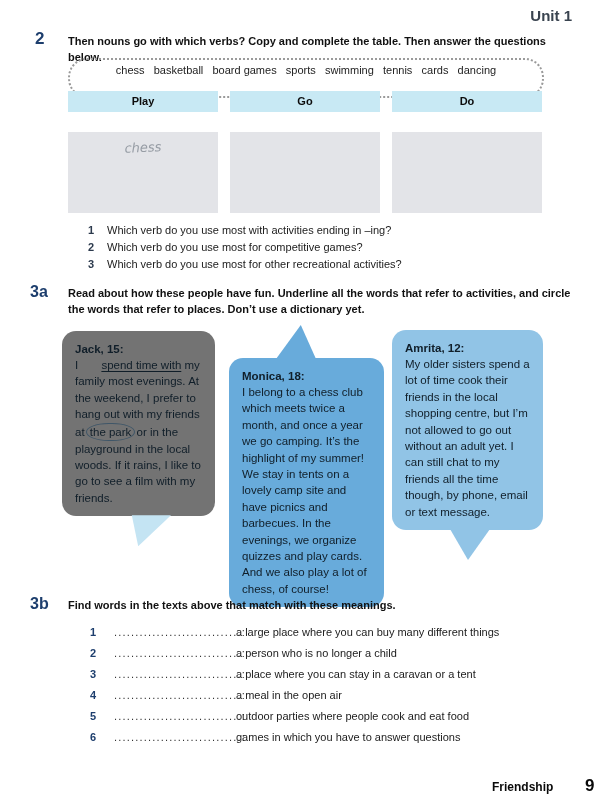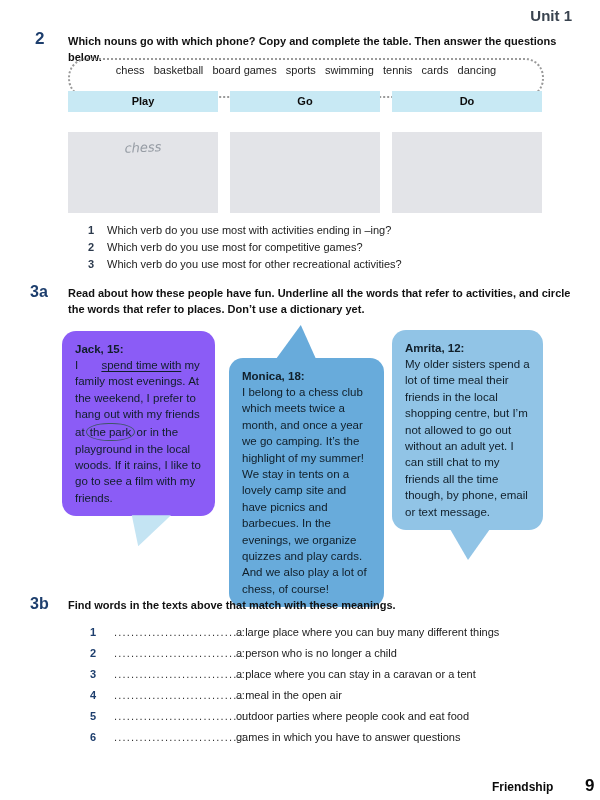--- a/index.html
+++ b/index.html
@@ -54,21 +54,21 @@
   .foot-page{font-weight:bold;font-size:17px;color:#0a0a0a;}
 </style>
 </head>
 <body>
 
 <div id="page">
 
   <div class="abs unit" style="top:7px;right:28px;">Unit 1</div>
 
   <div class="abs exnum" style="left:35px;top:29px;font-size:17px;">2</div>
-  <div class="abs instr" style="left:68px;top:34px;width:505px;">Which nouns go with which phone? Copy and complete the table. Then answer the questions below.</div>
+  <div class="abs instr" style="left:68px;top:34px;width:505px;">Then nouns go with which verbs? Copy and complete the table. Then answer the questions below.</div>
 
   <div class="abs wordbox">
     <div class="wordline">chess   basketball   board games   sports   swimming   tennis   cards   dancing</div>
   </div>
 
   <div class="abs thead" style="left:68px;">Play</div>
   <div class="abs thead" style="left:230px;">Go</div>
   <div class="abs thead" style="left:392px;">Do</div>
 
   <div class="abs tcell" style="left:68px;">
@@ -86,42 +86,42 @@
     <span class="qtext">Which verb do you use most for competitive games?</span>
   </div>
   <div class="abs qrow" style="top:256px;width:600px;">
     <span class="qnum">3</span>
     <span class="qtext">Which verb do you use most for other recreational activities?</span>
   </div>
 
   <div class="abs exnum" style="left:30px;top:283px;font-size:16px;">3a</div>
   <div class="abs instr" style="left:68px;top:286px;width:508px;">Read about how these people have fun. Underline all the words that refer to activities, and circle the words that refer to places. Don’t use a dictionary yet.</div>
 
-  <div class="abs bubble" style="left:62px;top:331px;width:153px;min-height:170px;background:#8b5cf6;">
+  <div class="abs bubble" style="left:62px;top:331px;width:153px;min-height:170px;background:#737373;">
     <div class="pad">
       <div class="bname">Jack, 15:</div>
       <div class="btext">
         <span>I </span><span class="underlined">spend time with</span><span> my family most evenings. At the weekend, I prefer to hang out with my friends at </span><span class="circled">the park</span><span> or in the playground in the local woods.  If it rains, I like to go to see a film with my friends.</span>
       </div>
     </div>
     <div class="tail" style="left:69px;bottom:-30px;width:40px;height:31px;background:#c4e4f3;clip-path:polygon(2% 0,100% 0,18% 100%);"></div>
   </div>
 
   <div class="abs bubble" style="left:229px;top:358px;width:155px;min-height:224px;background:#68abdb;">
     <div class="tail" style="left:47px;top:-33px;width:40px;height:34px;background:#68abdb;clip-path:polygon(62% 0,100% 100%,0 100%);"></div>
     <div class="pad">
       <div class="bname">Monica, 18:</div>
       <div class="btext">I belong to a chess club which meets twice a month, and once a year we go camping. It’s the highlight of my summer! We stay in tents on a lovely camp site and have picnics and barbecues. In the evenings, we organize quizzes and play cards. And we also play a lot of chess, of course!</div>
     </div>
   </div>
 
   <div class="abs bubble" style="left:392px;top:330px;width:151px;min-height:171px;background:#91c4e6;">
     <div class="pad">
       <div class="bname">Amrita, 12:</div>
-      <div class="btext">My older sisters spend a lot of time meal their friends in the local shopping centre, but I’m not allowed to go out without an adult yet. I can still chat to my friends all the time though, by phone, email or text message.</div>
+      <div class="btext">My older sisters spend a lot of time cook their friends in the local shopping centre, but I’m not allowed to go out without an adult yet. I can still chat to my friends all the time though, by phone, email or text message.</div>
     </div>
     <div class="tail" style="left:58px;bottom:-30px;width:40px;height:31px;background:#91c4e6;clip-path:polygon(0 0,100% 0,45% 100%);"></div>
   </div>
 
   <div class="abs exnum" style="left:30px;top:595px;font-size:16px;">3b</div>
   <div class="abs instr" style="left:68px;top:598px;width:508px;">Find words in the texts above that match with these meanings.</div>
 
   <div class="abs item" style="top:622px;width:600px;">
     <span class="inum">1</span>
     <span class="idots">..............................:</span>

